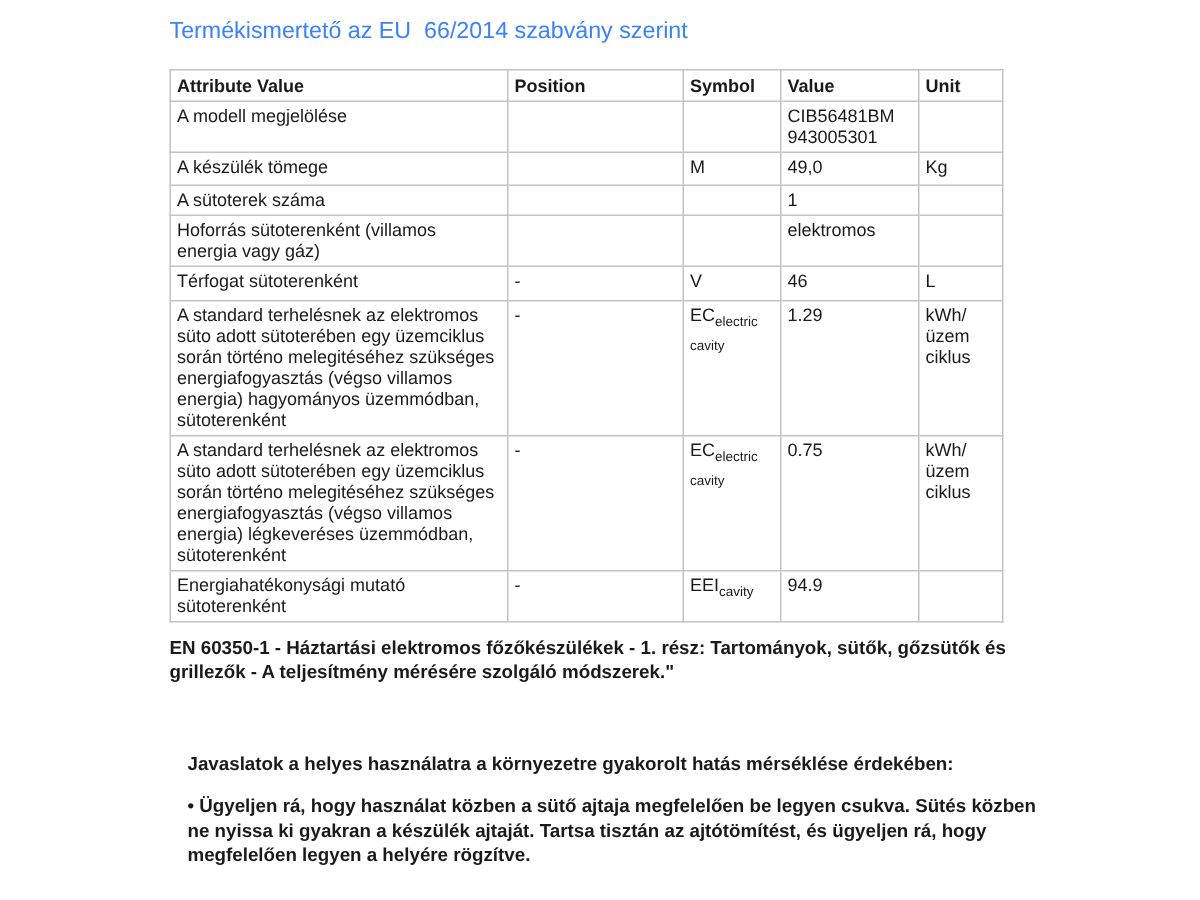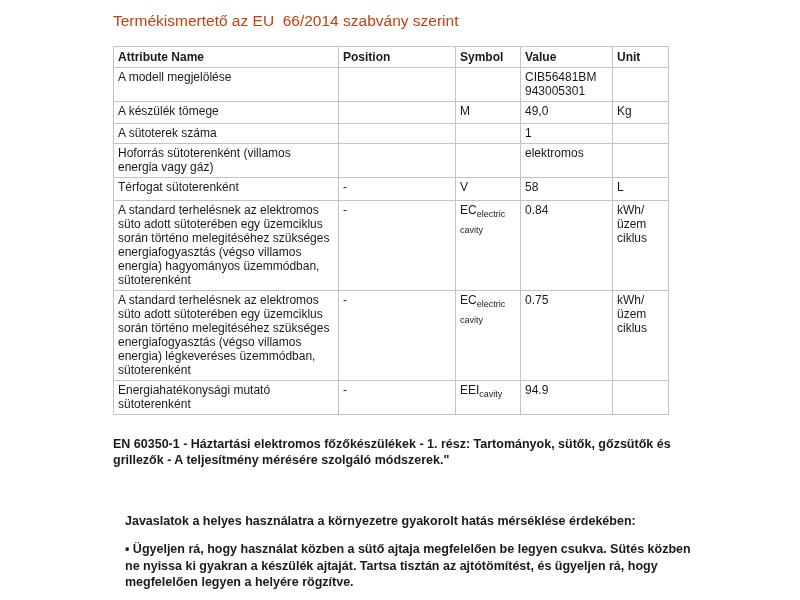--- a/index.html
+++ b/index.html
@@ -16,21 +16,21 @@
     background: #ffffff;
     overflow: hidden;
   }
   .content {
     position: absolute;
     left: 113px;
     top: 12px;
     width: 600px;
   }
   .title {
-    color: #c2410c;
+    color: #3b82f6;
     font-size: 15.5px;
     line-height: 18px;
     white-space: pre-wrap;
     font-weight: 400;
   }
   table.spec {
     border-collapse: collapse;
     table-layout: fixed;
     width: 555px;
     margin-top: 16px;
@@ -52,21 +52,21 @@
   }
   table.spec th {
     font-weight: bold;
     padding-top: 3px;
     padding-bottom: 3px;
   }
   td.cell-value { white-space: pre-line; }
   .sym-main { font-size: 12px; }
   .sym-sub  { font-size: 9px; line-height: 10px; vertical-align: sub; }
   .note {
-    margin-top: 21px;
+    margin-top: 9px;
     width: 578px;
     font-weight: bold;
     font-size: 12.5px;
     line-height: 16px;
   }
   .recommendations {
     margin-top: 45px;
     width: 590px;
     font-weight: bold;
     font-size: 12.5px;
@@ -85,21 +85,21 @@
     <table class="spec">
       <colgroup>
         <col class="c-attr">
           <col class="c-pos">
           <col class="c-sym">
           <col class="c-val">
           <col class="c-unit">
       </colgroup>
       <thead>
         <tr>
-          <th>Attribute Name</th>
+          <th>Attribute Value</th>
           <th>Position</th>
           <th>Symbol</th>
           <th>Value</th>
           <th>Unit</th>
         </tr>
       </thead>
       <tbody>
         <tr>
           <td class="cell-attr">A modell megjelölése</td>
           <td class="cell-pos"></td>
@@ -126,28 +126,28 @@
           <td class="cell-attr">Hoforrás sütoterenként (villamos energia vagy gáz)</td>
           <td class="cell-pos"></td>
           <td class="cell-sym"><span class="sym-main"></span><span class="sym-sub"></span></td>
           <td class="cell-value">elektromos</td>
           <td class="cell-unit"></td>
         </tr>
         <tr>
           <td class="cell-attr">Térfogat sütoterenként</td>
           <td class="cell-pos">-</td>
           <td class="cell-sym"><span class="sym-main">V</span><span class="sym-sub"></span></td>
-          <td class="cell-value">58</td>
+          <td class="cell-value">46</td>
           <td class="cell-unit">L</td>
         </tr>
         <tr>
           <td class="cell-attr">A standard terhelésnek az elektromos süto adott sütoterében egy üzemciklus során történo melegitéséhez szükséges energiafogyasztás (végso villamos energia) hagyományos üzemmódban, sütoterenként</td>
           <td class="cell-pos">-</td>
           <td class="cell-sym"><span class="sym-main">EC</span><span class="sym-sub">electric cavity</span></td>
-          <td class="cell-value">0.84</td>
+          <td class="cell-value">1.29</td>
           <td class="cell-unit">kWh/üzem ciklus</td>
         </tr>
         <tr>
           <td class="cell-attr">A standard terhelésnek az elektromos süto adott sütoterében egy üzemciklus során történo melegitéséhez szükséges energiafogyasztás (végso villamos energia) légkeveréses üzemmódban, sütoterenként</td>
           <td class="cell-pos">-</td>
           <td class="cell-sym"><span class="sym-main">EC</span><span class="sym-sub">electric cavity</span></td>
           <td class="cell-value">0.75</td>
           <td class="cell-unit">kWh/üzem ciklus</td>
         </tr>
         <tr>

